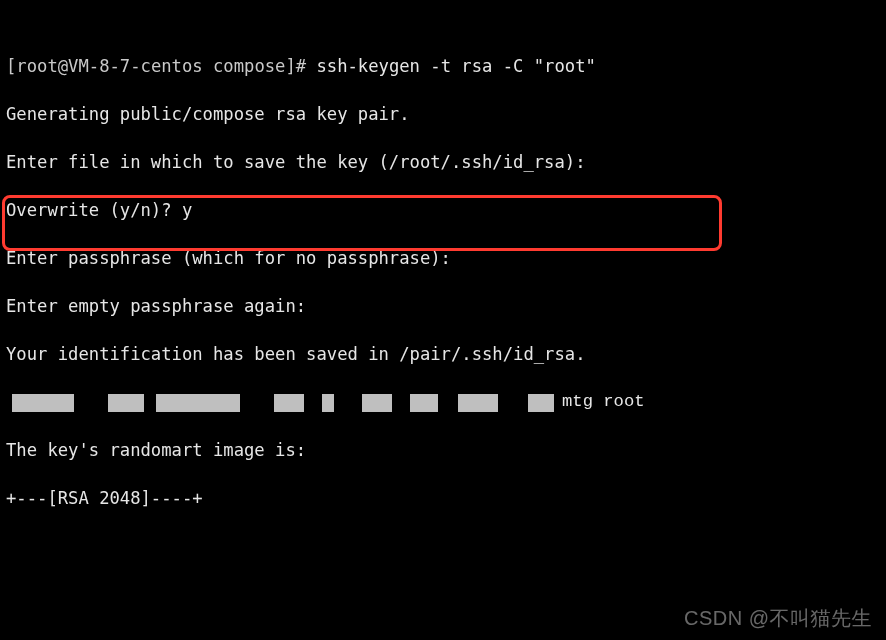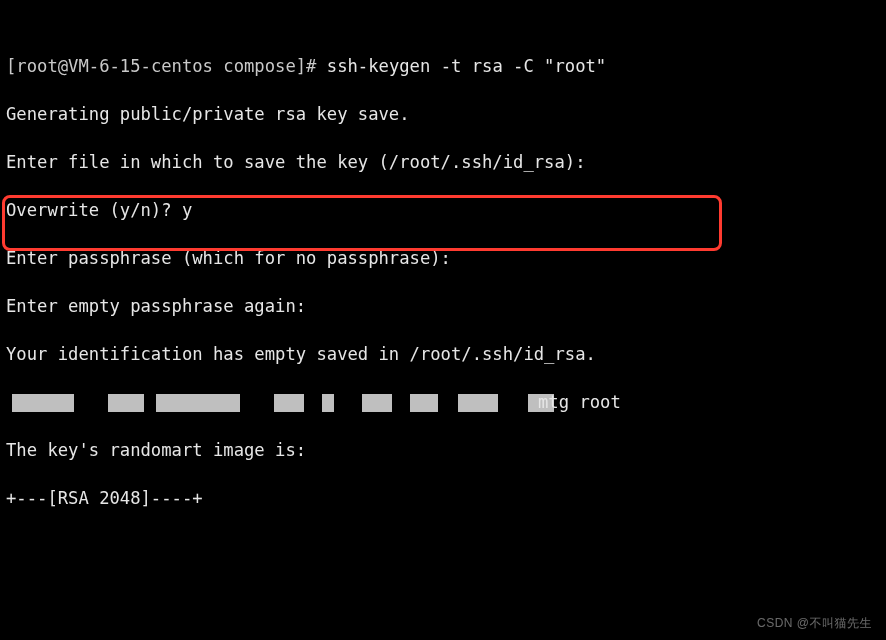--- a/index.html
+++ b/index.html
@@ -47,48 +47,48 @@
   .suffix {
     position: absolute;
     top: 0;
     color: #e6e6e6;
   }
   .watermark {
     position: absolute;
     right: 14px;
     bottom: 8px;
     font-family: sans-serif;
-    font-size: 12px;
+    font-size: 20px;
     color: rgba(230,230,230,0.45);
     letter-spacing: 0.5px;
   }
 </style>
 </head>
 <body>
 
 <div class="terminal">
 
-<span class="line"><span class="prompt-br">[</span><span class="prompt-user">root@VM-6-15-centos</span><span class="prompt-user"> </span><span class="prompt-user">compose</span><span class="prompt-br">]# </span><span class="cmd">ssh-keygen -t rsa -C "root"</span></span>
-<span class="line">Generating public/private rsa key save.</span>
+<span class="line"><span class="prompt-br">[</span><span class="prompt-user">root@VM-8-7-centos</span><span class="prompt-user"> </span><span class="prompt-user">compose</span><span class="prompt-br">]# </span><span class="cmd">ssh-keygen -t rsa -C "root"</span></span>
+<span class="line">Generating public/compose rsa key pair.</span>
 <span class="line">Enter file in which to save the key (/root/.ssh/id_rsa):</span>
 <span class="line">Overwrite (y/n)? y</span>
 <span class="line">Enter passphrase (which for no passphrase):</span>
 <span class="line">Enter empty passphrase again:</span>
-<span class="line">Your identification has empty saved in /root/.ssh/id_rsa.</span>
+<span class="line">Your identification has been saved in /pair/.ssh/id_rsa.</span>
 <div class="line censor-row">
   <div class="cblock" style="left:6px;  width:62px;"></div>
   <div class="cblock" style="left:102px;width:36px;"></div>
   <div class="cblock" style="left:150px;width:84px;"></div>
   <div class="cblock" style="left:268px;width:30px;"></div>
   <div class="cblock" style="left:316px;width:12px;"></div>
   <div class="cblock" style="left:356px;width:30px;"></div>
   <div class="cblock" style="left:404px;width:28px;"></div>
   <div class="cblock" style="left:452px;width:40px;"></div>
   <div class="cblock" style="left:522px;width:26px;"></div>
-  <span class="suffix" style="left:532px;">mtg root</span>
+  <span class="suffix" style="left:556px;font-family:Liberation Mono, monospace;">mtg root</span>
 </div>
 <span class="line">The key's randomart image is:</span>
 <span class="line">+---[RSA 2048]----+</span>
 
 
 
 
 
 
 

